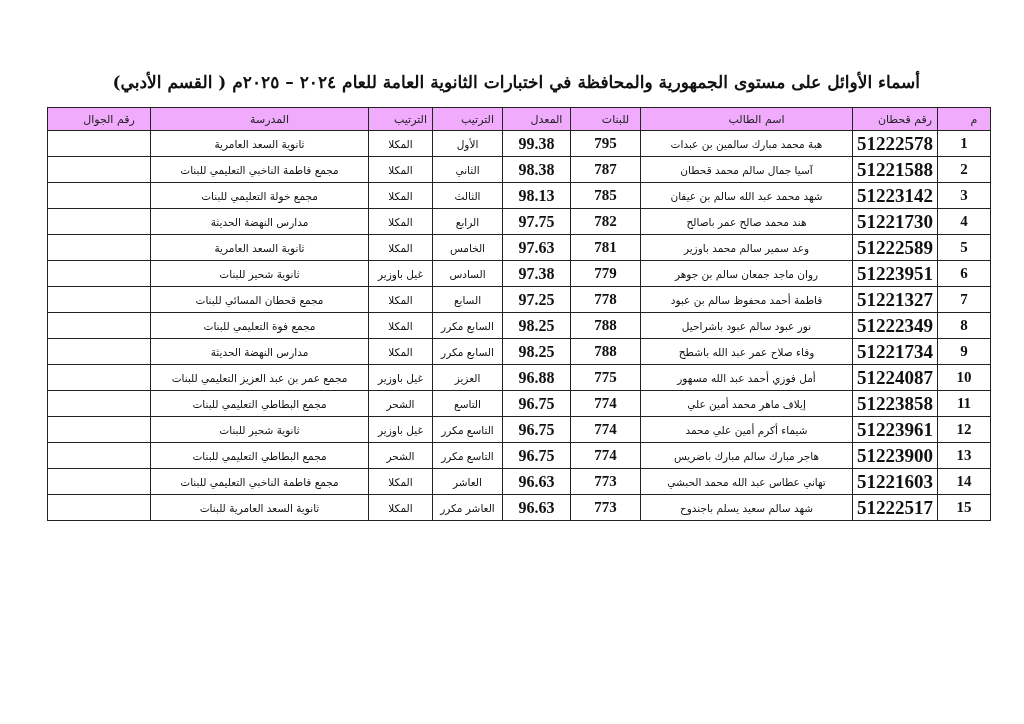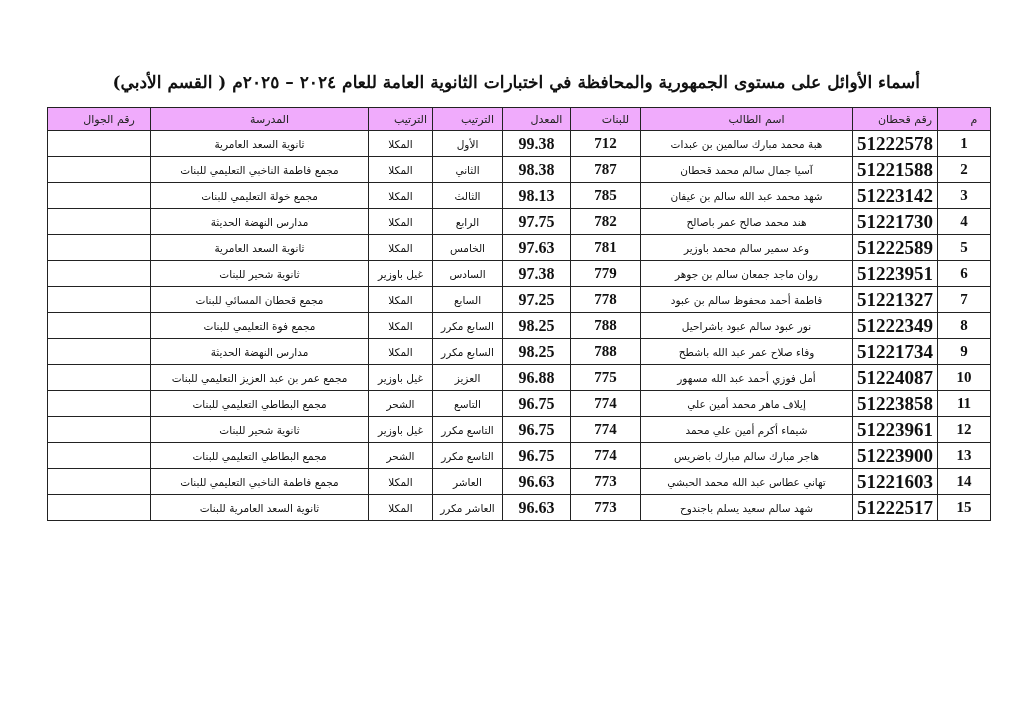--- a/index.html
+++ b/index.html
@@ -62,21 +62,21 @@
       <th>الترتيب</th>
       <th>المدرسة</th>
       <th>رقم الجوال</th>
     </tr>
   </thead>
   <tbody id="rows">
       <tr>
         <td class="idx">1</td>
         <td class="seat">51222578</td>
         <td class="ar">هبة محمد مبارك سالمين بن عبدات</td>
-        <td class="num">712</td>
+        <td class="num">795</td>
         <td class="avg">99.38</td>
         <td class="ar">الأول</td>
         <td class="ar">المكلا</td>
         <td class="ar">ثانوية السعد العامرية</td>
         <td class="ar"></td>
       </tr>
       <tr>
         <td class="idx">2</td>
         <td class="seat">51221588</td>
         <td class="ar">آسيا جمال سالم محمد قحطان</td>

